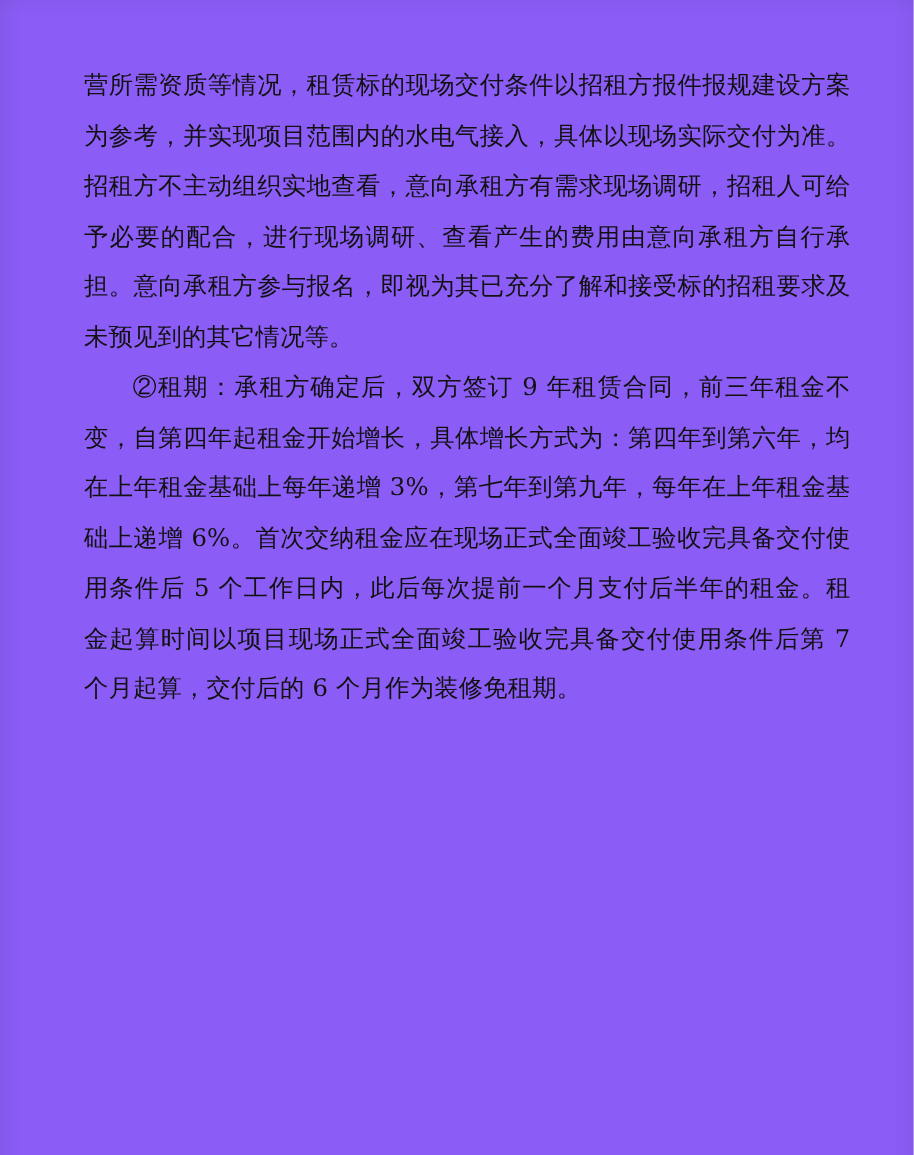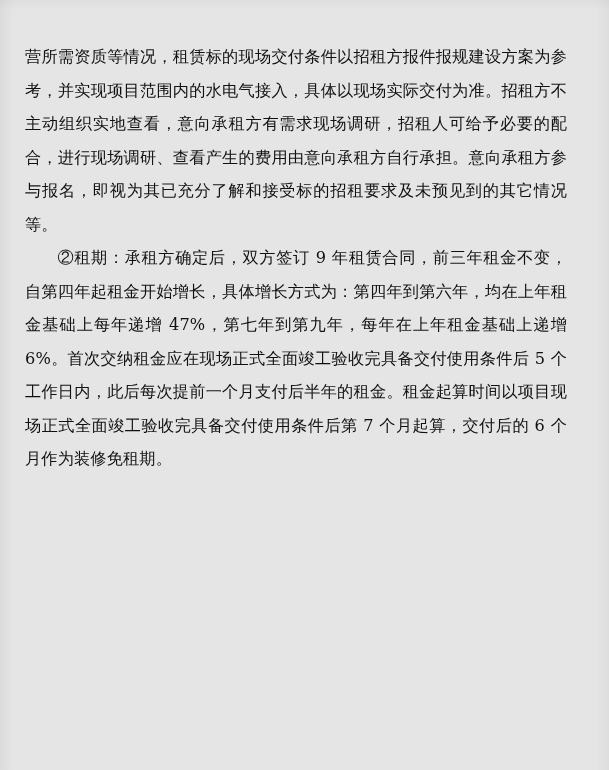--- a/index.html
+++ b/index.html
@@ -10,23 +10,23 @@
   body {
     width: 609px;
     height: 770px;
     overflow: hidden;
     font-family: "DejaVu Serif", serif;
   }
   .page {
     position: relative;
     width: 609px;
     height: 770px;
-    background: #e5e5e5;
+    background: #8b5cf6;
     box-sizing: border-box;
-    padding: 40px 42px 20px 25px;
+    padding: 40px 42px 20px 56px;
   }
   .doc-body {
     font-family: "DejaVu Serif", serif;
     font-size: 16.2px;
     line-height: 33.5px;
     color: #111111;
     text-align: justify;
     text-justify: inter-ideograph;
     letter-spacing: 0.15px;
   }
@@ -69,15 +69,15 @@
 </head>
 <body>
 
 <div class="page">
   <div class="scan-shade-left"></div>
   <div class="scan-shade-right"></div>
   <div class="scan-shade-top"></div>
 
   <div class="doc-body">
     <p class="para">营所需资质等情况，租赁标的现场交付条件以招租方报件报规建设方案为参考，并实现项目范围内的水电气接入，具体以现场实际交付为准。招租方不主动组织实地查看，意向承租方有需求现场调研，招租人可给予必要的配合，进行现场调研、查看产生的费用由意向承租方自行承担。意向承租方参与报名，即视为其已充分了解和接受标的招租要求及未预见到的其它情况等。</p>
-    <p class="para indent-enum para-gap">②租期：承租方确定后，双方签订 9 年租赁合同，前三年租金不变，自第四年起租金开始增长，具体增长方式为：第四年到第六年，均在上年租金基础上每年递增 47%，第七年到第九年，每年在上年租金基础上递增 6%。首次交纳租金应在现场正式全面竣工验收完具备交付使用条件后 5 个工作日内，此后每次提前一个月支付后半年的租金。租金起算时间以项目现场正式全面竣工验收完具备交付使用条件后第 7 个月起算，交付后的 6 个月作为装修免租期。</p>
+    <p class="para indent-enum para-gap">②租期：承租方确定后，双方签订 9 年租赁合同，前三年租金不变，自第四年起租金开始增长，具体增长方式为：第四年到第六年，均在上年租金基础上每年递增 3%，第七年到第九年，每年在上年租金基础上递增 6%。首次交纳租金应在现场正式全面竣工验收完具备交付使用条件后 5 个工作日内，此后每次提前一个月支付后半年的租金。租金起算时间以项目现场正式全面竣工验收完具备交付使用条件后第 7 个月起算，交付后的 6 个月作为装修免租期。</p>
   </div>
 </div>
 
 </body></html>

